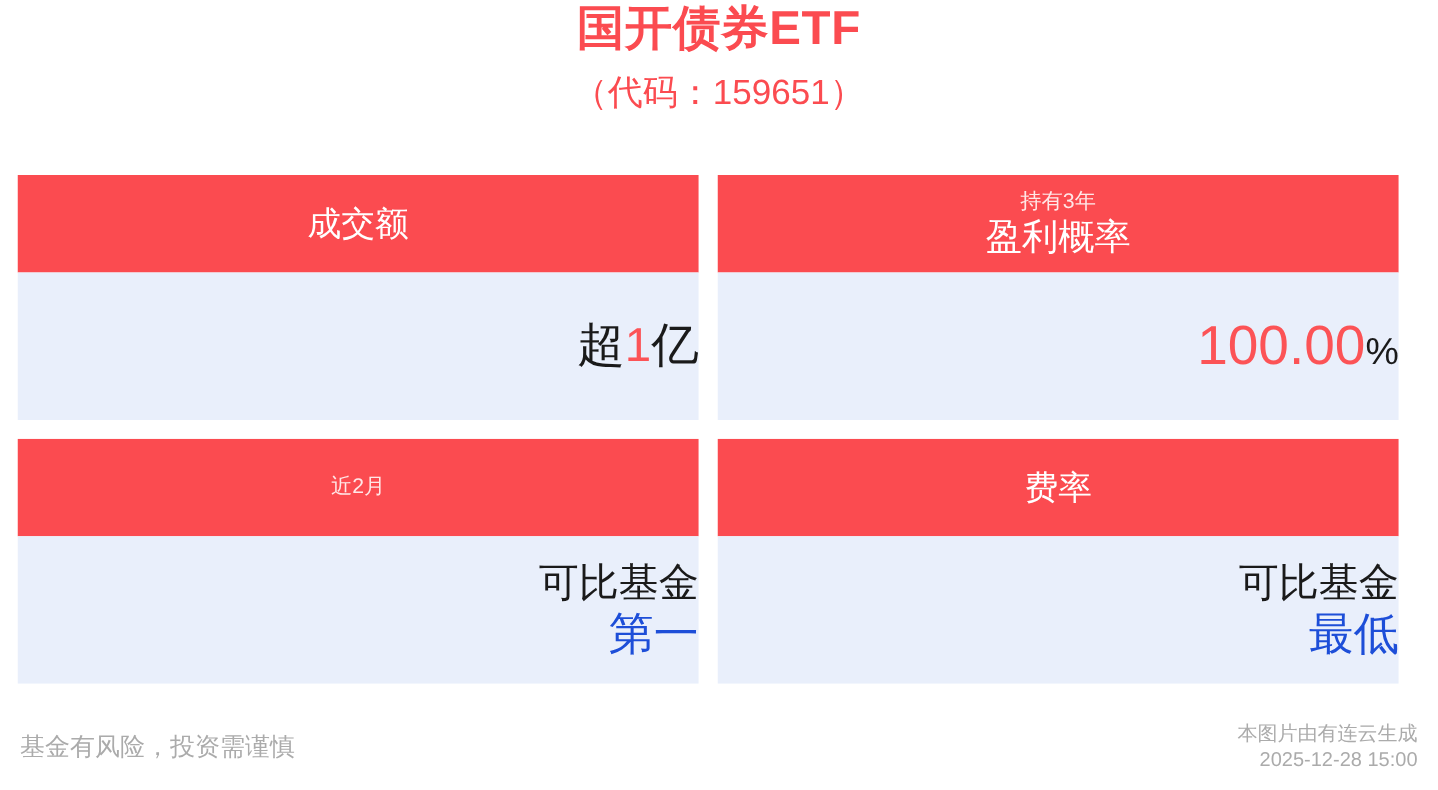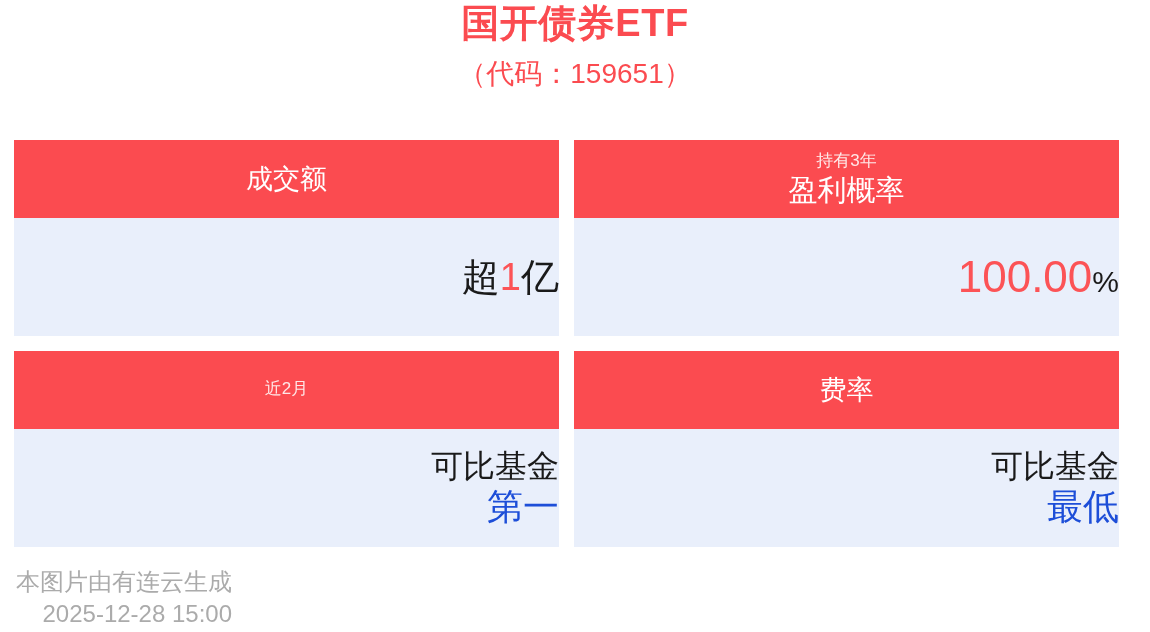--- a/index.html
+++ b/index.html
@@ -132,21 +132,21 @@
     padding: 0 16px 6px 16px;
     box-sizing: border-box;
   }
   .footer-disclaimer {
     font-size: 20px;
     color: #ABABAB;
     line-height: 1.3;
   }
   .footer-credit {
     text-align: right;
-    font-size: 24px;
+    font-size: 16px;
     color: #ABABAB;
     line-height: 1.32;
   }
   .footer-credit div { white-space: nowrap; }
 </style>
 </head>
 <body>
 
 <div class="page-header">
   <div class="page-title">国开债券ETF</div>
@@ -190,17 +190,18 @@
     </div>
     <div class="card-body">
       <div class="value-sub-top">可比基金</div>
       <div class="value-sub-bottom">最低</div>
     </div>
   </div>
 
 </div>
 
 <div class="page-footer">
+  <div class="footer-disclaimer">基金有风险，投资需谨慎</div>
   <div class="footer-credit">
     <div>本图片由有连云生成</div>
     <div>2025-12-28 15:00</div>
   </div>
 </div>
 
 </body></html>

